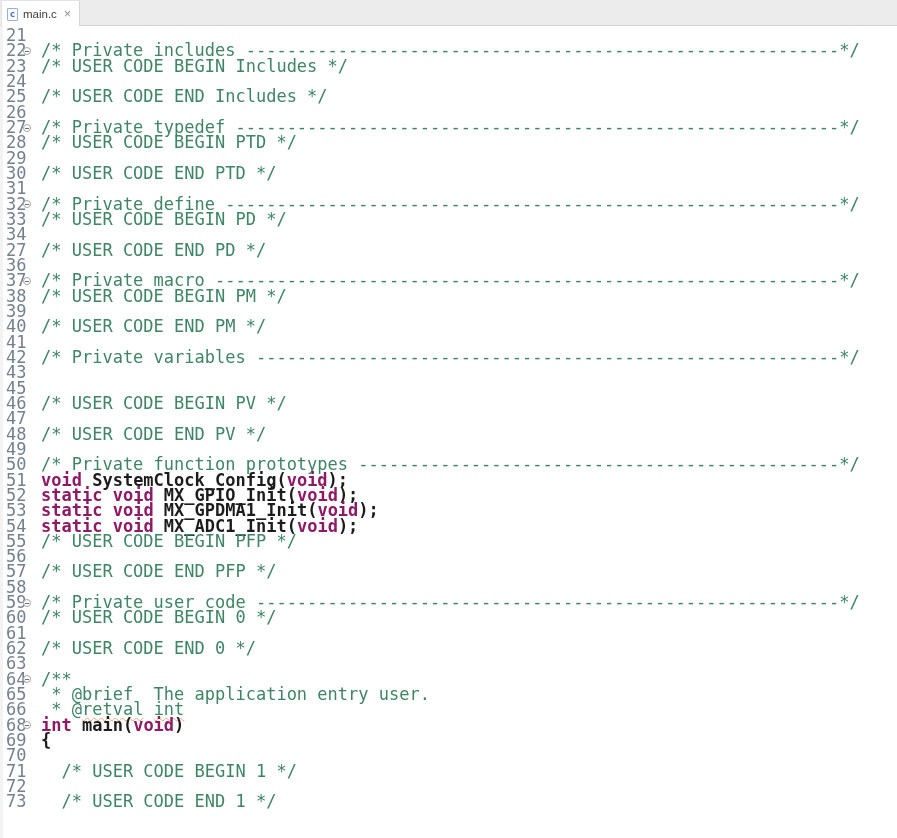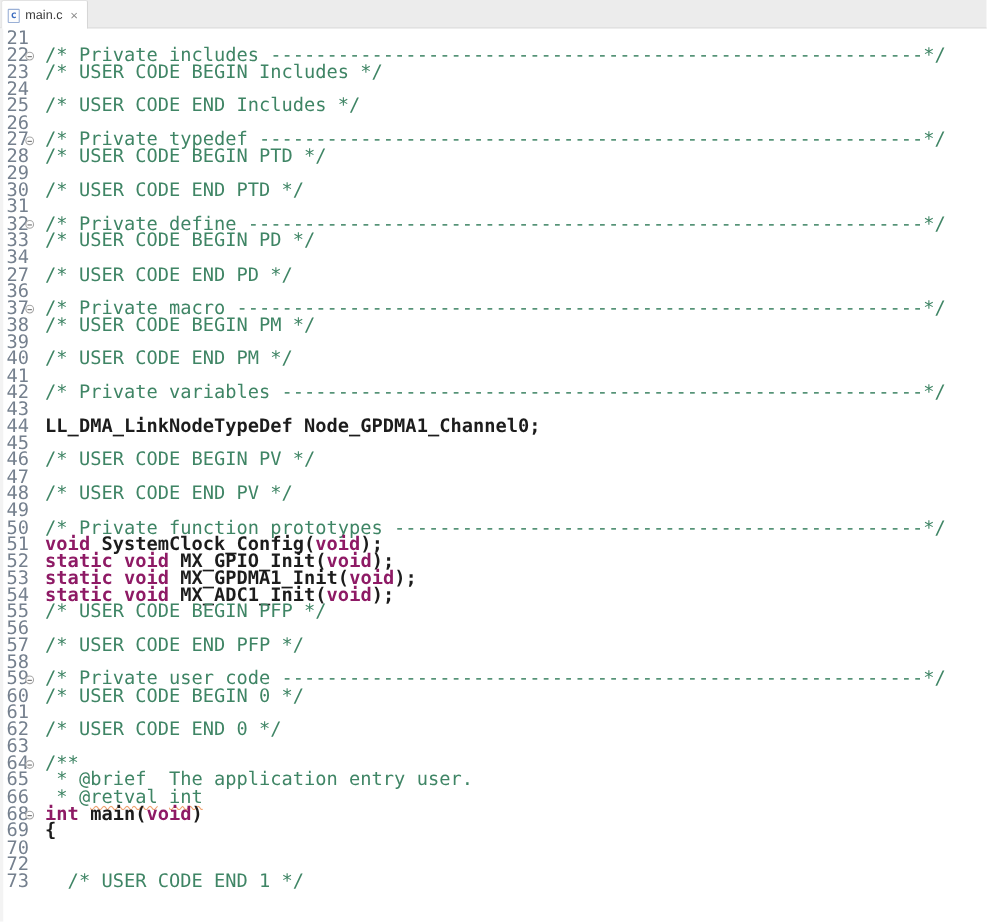--- a/index.html
+++ b/index.html
@@ -132,21 +132,20 @@
     <div class="row"><span class="numcol">34</span><span class="foldcol"></span><span class="codecol"></span></div>
     <div class="row"><span class="numcol">27</span><span class="foldcol"></span><span class="codecol"><span class="cmt">/* USER CODE END PD */</span></span></div>
     <div class="row"><span class="numcol">36</span><span class="foldcol"></span><span class="codecol"></span></div>
     <div class="row"><span class="numcol">37</span><span class="foldcol"><span class="foldmark"></span></span><span class="codecol"><span class="cmt">/* Private macro -------------------------------------------------------------*/</span></span></div>
     <div class="row"><span class="numcol">38</span><span class="foldcol"></span><span class="codecol"><span class="cmt">/* USER CODE BEGIN PM */</span></span></div>
     <div class="row"><span class="numcol">39</span><span class="foldcol"></span><span class="codecol"></span></div>
     <div class="row"><span class="numcol">40</span><span class="foldcol"></span><span class="codecol"><span class="cmt">/* USER CODE END PM */</span></span></div>
     <div class="row"><span class="numcol">41</span><span class="foldcol"></span><span class="codecol"></span></div>
     <div class="row"><span class="numcol">42</span><span class="foldcol"></span><span class="codecol"><span class="cmt">/* Private variables ---------------------------------------------------------*/</span></span></div>
     <div class="row"><span class="numcol">43</span><span class="foldcol"></span><span class="codecol"></span></div>
-    <div class="row"><span class="numcol">44</span><span class="foldcol"></span><span class="codecol"><span class="id">LL_DMA_LinkNodeTypeDef Node_GPDMA1_Channel0;</span></span></div>
     <div class="row"><span class="numcol">45</span><span class="foldcol"></span><span class="codecol"></span></div>
     <div class="row"><span class="numcol">46</span><span class="foldcol"></span><span class="codecol"><span class="cmt">/* USER CODE BEGIN PV */</span></span></div>
     <div class="row"><span class="numcol">47</span><span class="foldcol"></span><span class="codecol"></span></div>
     <div class="row"><span class="numcol">48</span><span class="foldcol"></span><span class="codecol"><span class="cmt">/* USER CODE END PV */</span></span></div>
     <div class="row"><span class="numcol">49</span><span class="foldcol"></span><span class="codecol"></span></div>
     <div class="row"><span class="numcol">50</span><span class="foldcol"></span><span class="codecol"><span class="cmt">/* Private function prototypes -----------------------------------------------*/</span></span></div>
     <div class="row"><span class="numcol">51</span><span class="foldcol"></span><span class="codecol"><span class="kw">void</span><span class="id"> SystemClock_Config(</span><span class="kw">void</span><span class="id">);</span></span></div>
     <div class="row"><span class="numcol">52</span><span class="foldcol"></span><span class="codecol"><span class="kw">static</span><span class="id"> </span><span class="kw">void</span><span class="id"> MX_GPIO_Init(</span><span class="kw">void</span><span class="id">);</span></span></div>
     <div class="row"><span class="numcol">53</span><span class="foldcol"></span><span class="codecol"><span class="kw">static</span><span class="id"> </span><span class="kw">void</span><span class="id"> MX_GPDMA1_Init(</span><span class="kw">void</span><span class="id">);</span></span></div>
     <div class="row"><span class="numcol">54</span><span class="foldcol"></span><span class="codecol"><span class="kw">static</span><span class="id"> </span><span class="kw">void</span><span class="id"> MX_ADC1_Init(</span><span class="kw">void</span><span class="id">);</span></span></div>
@@ -158,15 +157,16 @@
     <div class="row"><span class="numcol">60</span><span class="foldcol"></span><span class="codecol"><span class="cmt">/* USER CODE BEGIN 0 */</span></span></div>
     <div class="row"><span class="numcol">61</span><span class="foldcol"></span><span class="codecol"></span></div>
     <div class="row"><span class="numcol">62</span><span class="foldcol"></span><span class="codecol"><span class="cmt">/* USER CODE END 0 */</span></span></div>
     <div class="row"><span class="numcol">63</span><span class="foldcol"></span><span class="codecol"></span></div>
     <div class="row"><span class="numcol">64</span><span class="foldcol"><span class="foldmark"></span></span><span class="codecol"><span class="cmt">/**</span></span></div>
     <div class="row"><span class="numcol">65</span><span class="foldcol"></span><span class="codecol"><span class="cmt"> * @brief  The application entry user.</span></span></div>
     <div class="row"><span class="numcol">66</span><span class="foldcol"></span><span class="codecol"><span class="cmt"> * @</span><span class="warn">retval</span><span class="cmt"> </span><span class="warn">int</span></span></div>
     <div class="row"><span class="numcol">68</span><span class="foldcol"><span class="foldmark"></span></span><span class="codecol"><span class="kw">int</span><span class="id"> main(</span><span class="kw">void</span><span class="id">)</span></span></div>
     <div class="row"><span class="numcol">69</span><span class="foldcol"></span><span class="codecol"><span class="id">{</span></span></div>
     <div class="row"><span class="numcol">70</span><span class="foldcol"></span><span class="codecol"></span></div>
+    <div class="row"><span class="numcol">71</span><span class="foldcol"></span><span class="codecol"><span class="cmt">  /* USER CODE BEGIN 1 */</span></span></div>
     <div class="row"><span class="numcol">72</span><span class="foldcol"></span><span class="codecol"></span></div>
     <div class="row"><span class="numcol">73</span><span class="foldcol"></span><span class="codecol"><span class="cmt">  /* USER CODE END 1 */</span></span></div>
   </div>
 
 </body></html>

